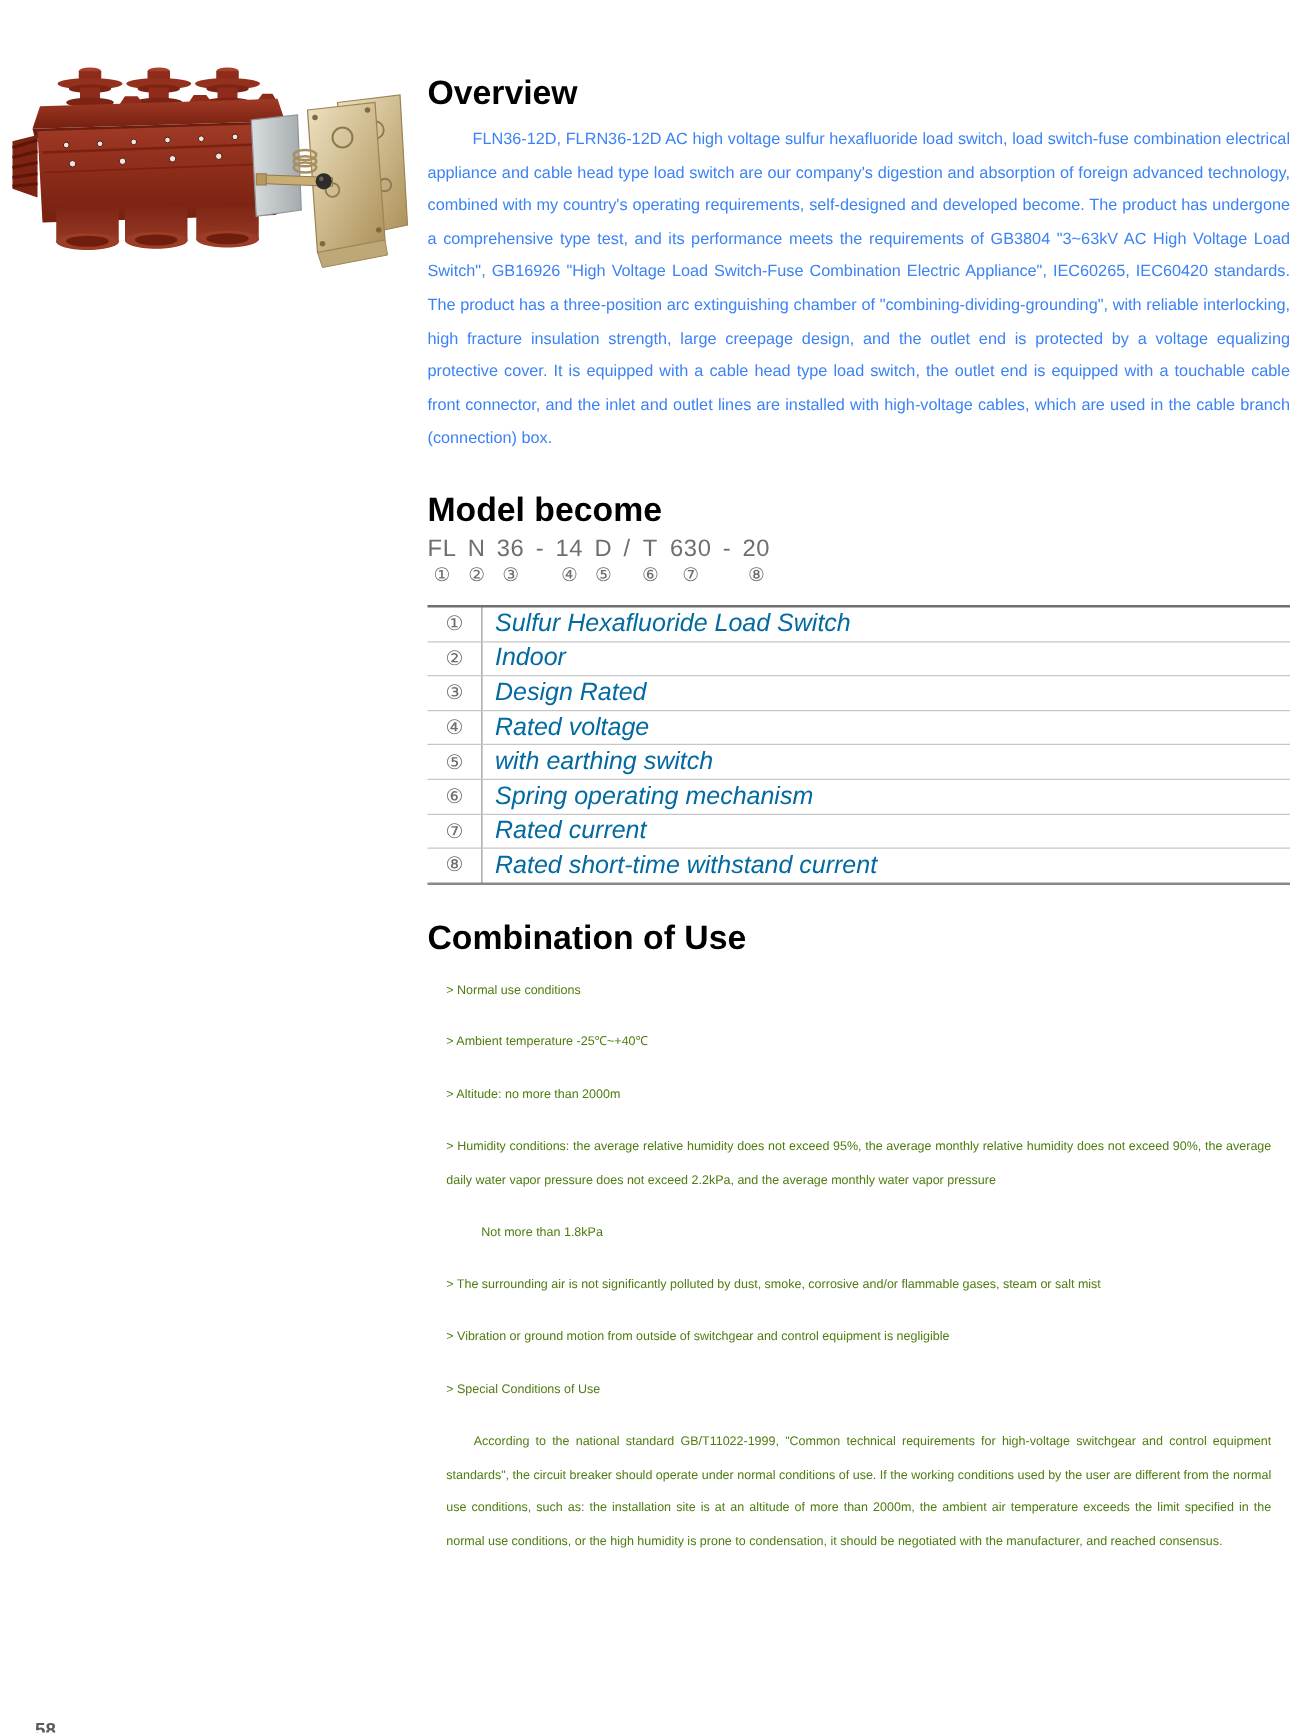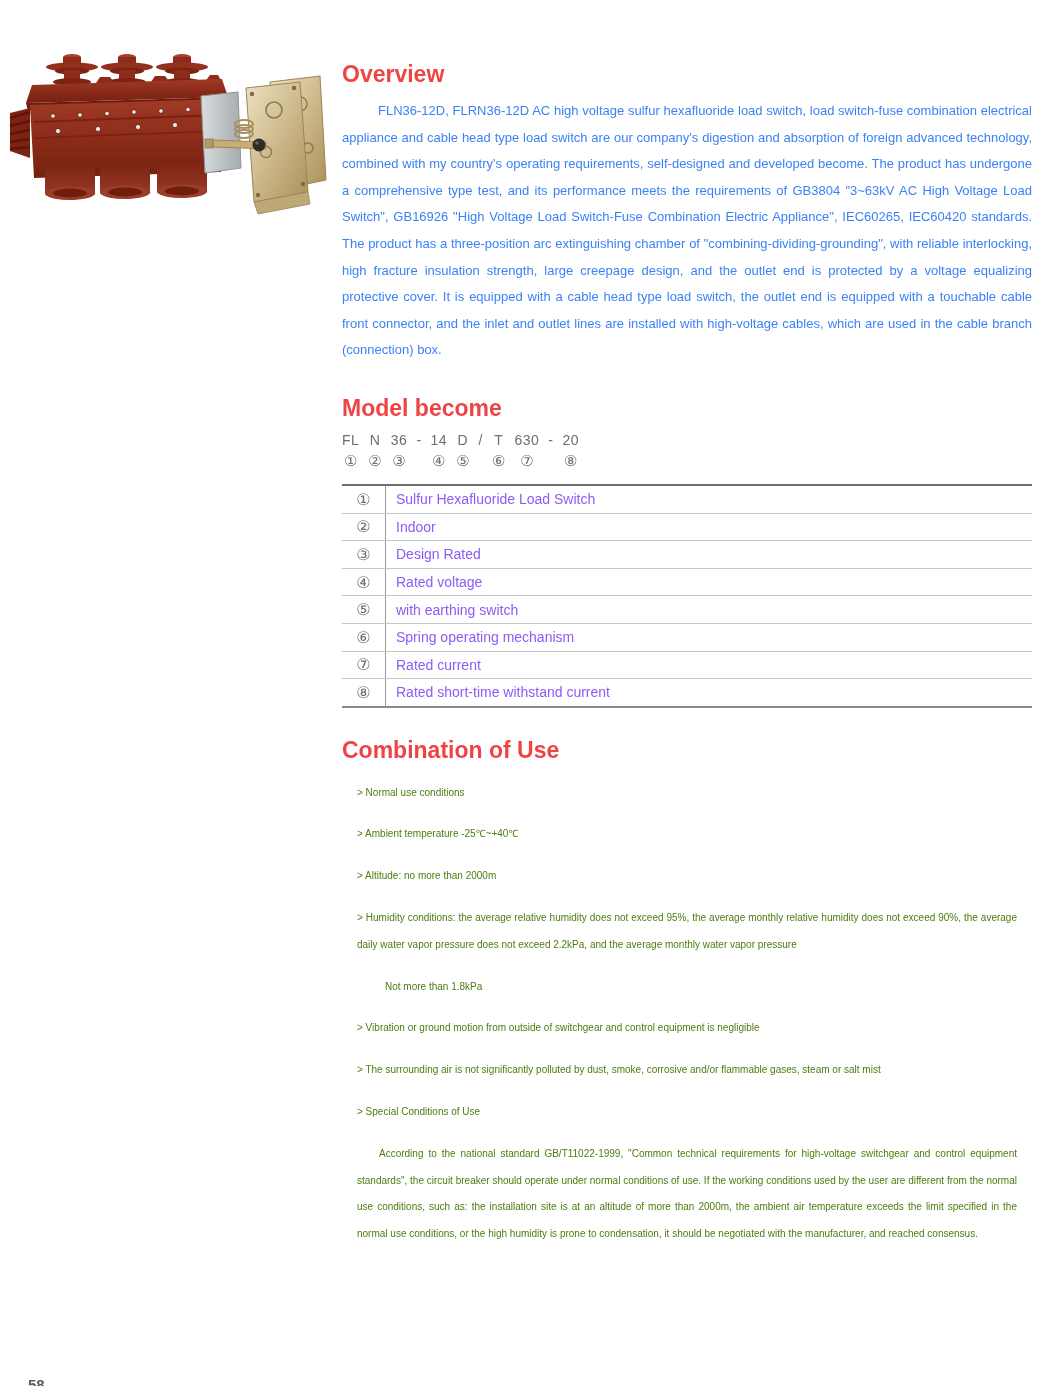--- a/index.html
+++ b/index.html
@@ -10,52 +10,52 @@
     overflow:hidden;
     font-family:"Liberation Sans", sans-serif;
   }
   .photo {
     position:absolute; left:8px; top:52px; width:330px; height:190px;
   }
   .col {
     position:absolute; left:342px; top:55px; width:690px;
   }
   .red-h {
-    color:#ef4444; font-size:23px; line-height:29px; font-weight:bold; margin:0;
+    color:#000000; font-size:27px; line-height:29px; font-weight:bold; margin:0;
   }
   .h-overview { margin-top:5px; }
   .h-model   { margin-top:30px; }
   .h-cond    { margin-top:28px; }
   .body-p {
     margin:9px 0 0 0;
     font-size:13px; line-height:26.6px;
     color:#3b82f6;
     text-align:justify;
     text-indent:36px;
   }
   .model-code { display:flex; gap:9px; margin-top:7px; color:#6e6e6e; }
   .seg { display:flex; flex-direction:column; align-items:center; }
-  .seg-t { font-size:14px; line-height:20px; letter-spacing:0.5px; }
+  .seg-t { font-size:19px; line-height:20px; letter-spacing:0.5px; }
   .seg-n { font-size:15px; line-height:19px; margin-top:1px; }
   .mm-table {
     width:100%; border-collapse:collapse; margin-top:14px;
     border-top:2px solid #6f6f6f; border-bottom:2px solid #8a8a8a;
   }
   .mm-table td {
     border-bottom:1px solid #c6c6c6;
     height:26.6px; padding:0; vertical-align:middle;
   }
   .mm-table td.num {
     width:43px; text-align:center;
     border-right:1px solid #9a9a9a;
     font-size:16px; color:#6e6e6e;
   }
   .mm-table td.desc {
     padding-left:10px;
-    font-size:14px; color:#8b5cf6;
+    font-size:20px; color:#0369a1;font-style:italic;
   }
   .cond-list { margin-top:15px; }
   .cond-item {
     margin:15px;
     font-size:10px; line-height:26.8px;
     color:#4d7c0f;
     text-align:justify;
   }
   .cond-item.sub { padding-left:28px; }
   .cond-item.para { text-indent:22px; }
@@ -270,21 +270,21 @@
   </table>
 
   <h2 class="red-h h-cond">Combination of Use</h2>
 
   <div class="cond-list">
     <p class="cond-item">&gt; Normal use conditions</p>
     <p class="cond-item">&gt; Ambient temperature -25℃~+40℃</p>
     <p class="cond-item">&gt; Altitude: no more than 2000m</p>
     <p class="cond-item">&gt; Humidity conditions: the average relative humidity does not exceed 95%, the average monthly relative humidity does not exceed 90%, the average daily water vapor pressure does not exceed 2.2kPa, and the average monthly water vapor pressure</p>
     <p class="cond-item sub">Not more than 1.8kPa</p>
+    <p class="cond-item">&gt; The surrounding air is not significantly polluted by dust, smoke, corrosive and/or flammable gases, steam or salt mist</p>
     <p class="cond-item">&gt; Vibration or ground motion from outside of switchgear and control equipment is negligible</p>
-    <p class="cond-item">&gt; The surrounding air is not significantly polluted by dust, smoke, corrosive and/or flammable gases, steam or salt mist</p>
     <p class="cond-item">&gt; Special Conditions of Use</p>
     <p class="cond-item para">According to the national standard GB/T11022-1999, "Common technical requirements for high-voltage switchgear and control equipment standards", the circuit breaker should operate under normal conditions of use. If the working conditions used by the user are different from the normal use conditions, such as: the installation site is at an altitude of more than 2000m, the ambient air temperature exceeds the limit specified in the normal use conditions, or the high humidity is prone to condensation, it should be negotiated with the manufacturer, and reached consensus.</p>
   </div>
 
 </div>
 
 <div class="pageno">58</div>
 
 </body></html>

